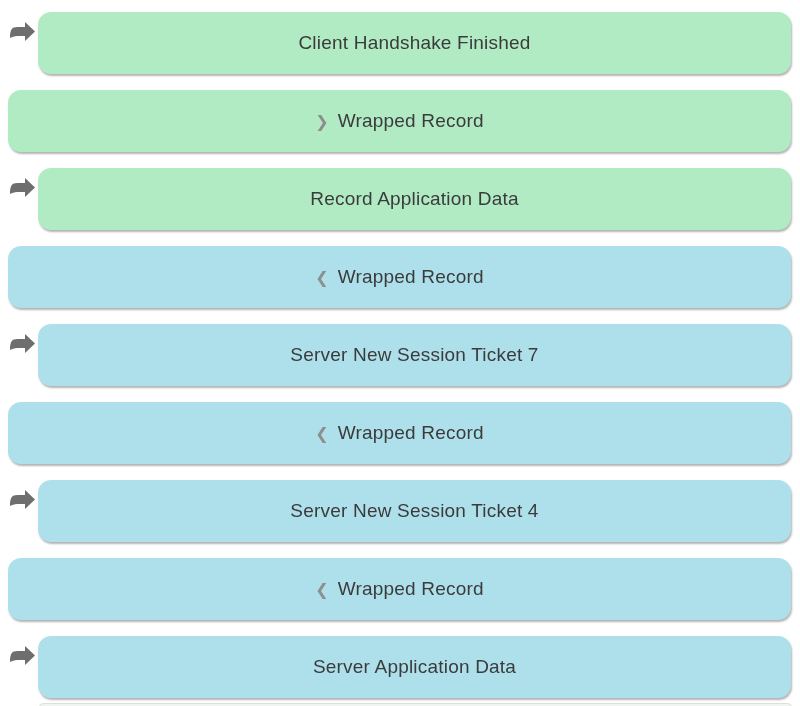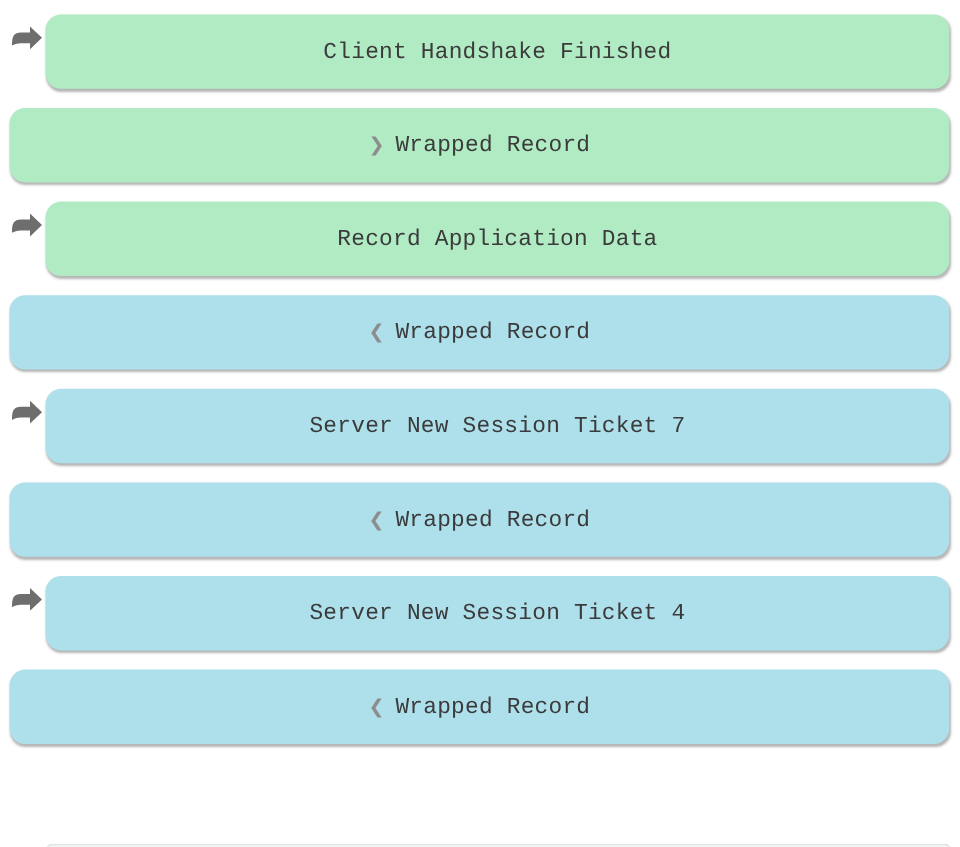--- a/index.html
+++ b/index.html
@@ -36,21 +36,20 @@
     box-shadow: 1px 2px 2px rgba(90, 90, 90, 0.45);
     cursor: pointer;
   }
   .box.wide { left: 8px; }
   .box.green { background: var(--client-green, #b1ebc4); }
   .box.blue  { background: var(--server-blue, #aee0ec); }
   .label {
     font-size: 19px;
     color: var(--text-color, #3b3b3b);
     letter-spacing: 0.2px;
-    font-family: Liberation Mono, monospace;
   }
   .chevron {
     font-size: 16px;
     color: var(--chevron-gray, #8d8d8d);
     margin-right: 9px;
     line-height: 1;
     transform: translateY(1px);
   }
   .arrow {
     position: absolute;
@@ -144,16 +143,26 @@
     </div>
   </div>
 
   <div class="row">
     <div class="box blue wide">
       <span class="chevron">❮</span>
       <span class="label">Wrapped Record</span>
     </div>
   </div>
 
+  <div class="row">
+    <span class="arrow">
+      <svg viewBox="0 0 28 21" xmlns="http://www.w3.org/2000/svg">
+        <path d="M2 17 C2 9 3.5 6 9.5 6 L17 6 L17 1 L27 10.5 L17 20 L17 15 L9.5 15 C6 15 4 16 2 17 Z" fill="#6e6e6e"></path>
+      </svg>
+    </span>
+    <div class="box blue">
+      <span class="label">Server Application Data</span>
+    </div>
+  </div>
 
   <div class="partial-next"></div>
 
 </div>
 
 </body></html>

